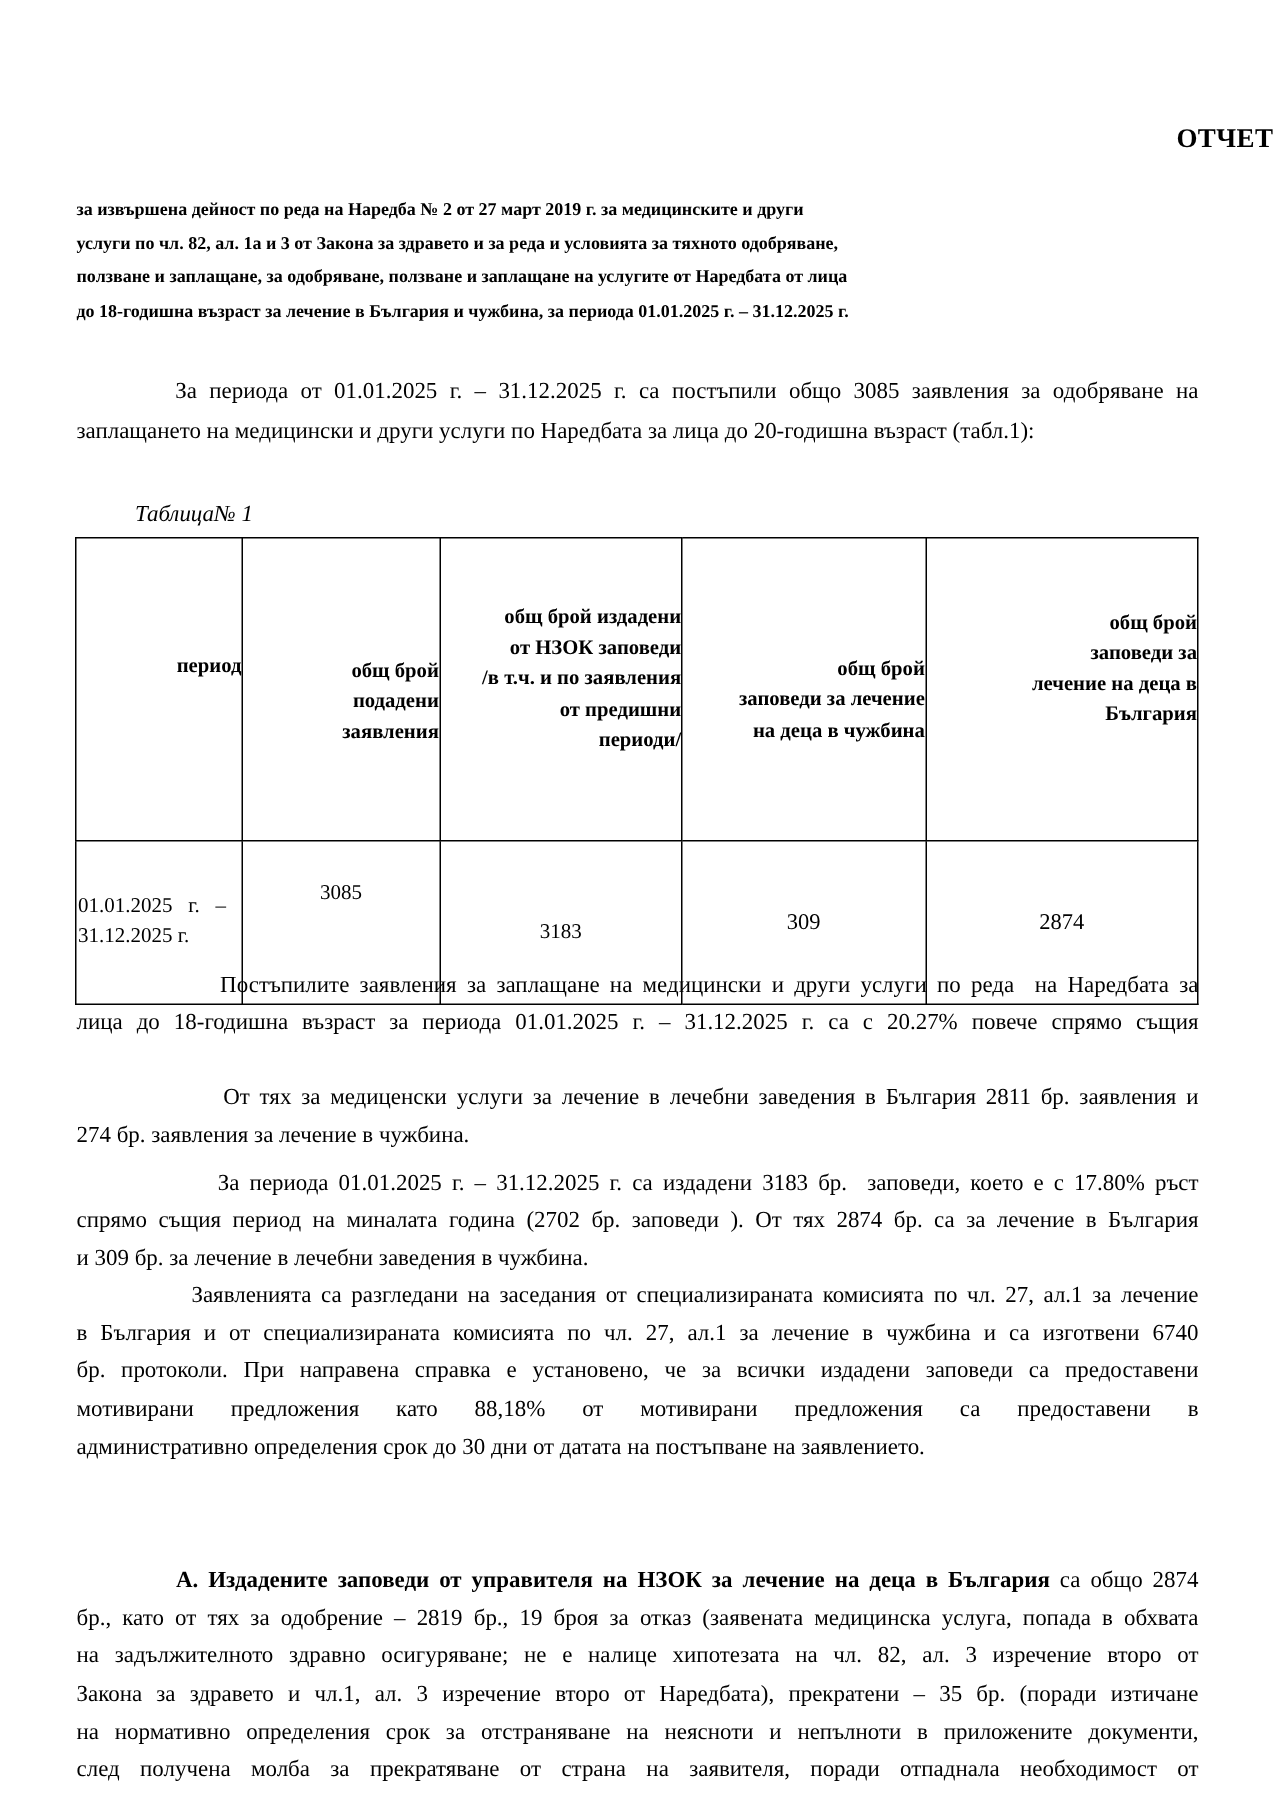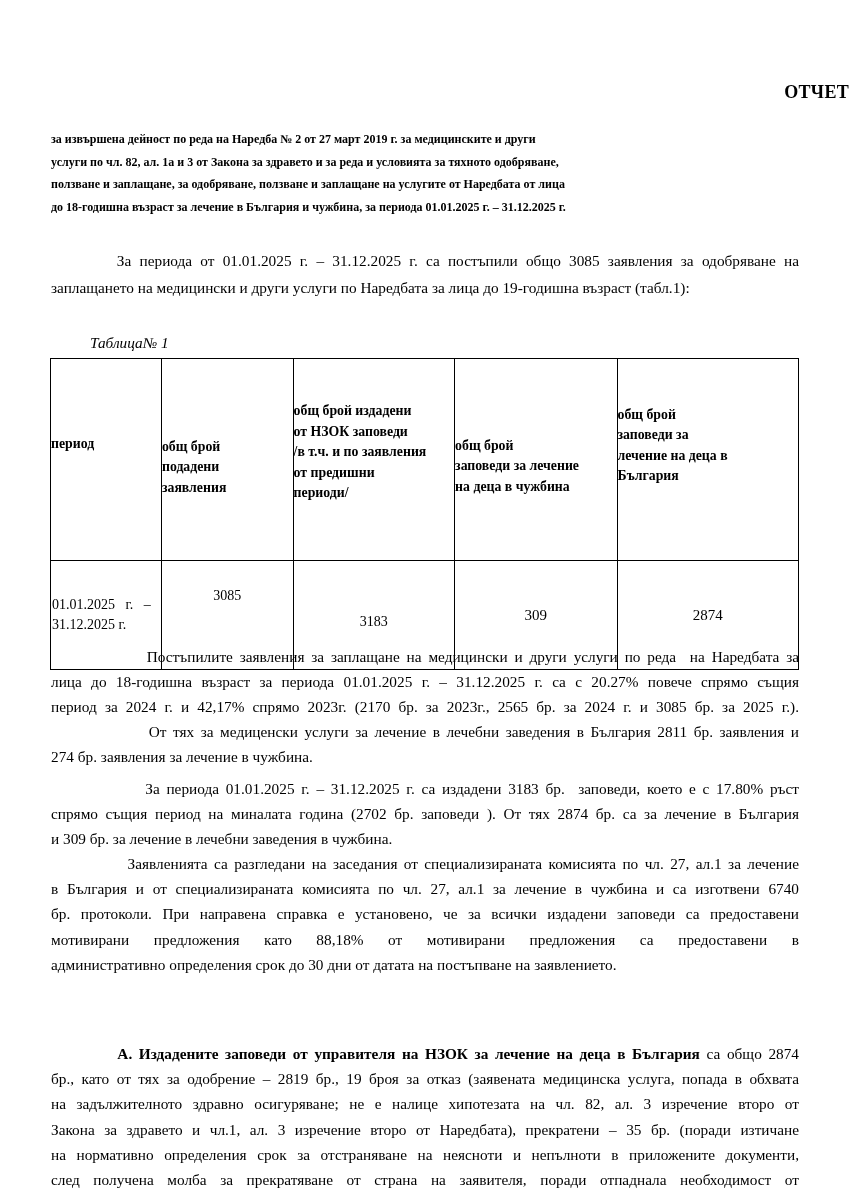--- a/index.html
+++ b/index.html
@@ -26,21 +26,21 @@
     .para .line.last { text-align-last: left; }
     .caption {
       position: absolute; left: 90px; top: 334px; font-style: italic; font-size: 15.3px;
     }
     table.t1 {
       position: absolute; left: 50px; top: 358px; width: 749px;
       border-collapse: collapse; font-size: 13.5px;
     }
     table.t1 td, table.t1 th { border: 1px solid #000; padding: 0; }
     table.t1 th {
-      font-weight: bold; text-align: left; vertical-align: middle;
+      font-weight: bold; text-align: right; vertical-align: middle;
       height: 171px; line-height: 20.5px; font-size: 13.8px; margin-left: 28px;
     }
     table.t1 td { height: 81px; text-align: center; vertical-align: middle; font-size: 14px; }
     .c1 { width: 110px; } .c2 { width: 131px; } .c3 { width: 161px; } .c4 { width: 162px; } .c5 { width: 181px; }
     .period-cell { text-align: left !important; font-size: 14px; line-height: 20px; padding-left: 1px !important; }
     .bold { font-weight: bold; }
   </style>
 </head>
 <body>
 
@@ -50,21 +50,21 @@
 
   <div class="subtitle">
     <div>за извършена дейност по реда на  Наредба № 2 от 27 март 2019 г. за медицинските и други</div>
     <div>услуги по чл. 82, ал. 1а и 3 от Закона за здравето и за реда и условията за тяхното одобряване,</div>
     <div>ползване и заплащане, за одобряване, ползване и заплащане на услугите от Наредбата от лица</div>
     <div>до 18-годишна възраст за лечение в България и чужбина, за периода 01.01.2025 г. – 31.12.2025 г.</div>
   </div>
 
   <div class="para" style="top:247px; line-height:27px;">
     <span class="line" style="white-space:pre;">        За периода от 01.01.2025 г. – 31.12.2025 г. са постъпили общо 3085 заявления за одобряване на</span>
-    <span class="line last">заплащането  на медицински и други услуги по Наредбата за лица до 19-годишна възраст (табл.1):</span>
+    <span class="line last">заплащането  на медицински и други услуги по Наредбата за лица до 20-годишна възраст (табл.1):</span>
   </div>
 
   <div class="caption">Таблица№ 1</div>
 
   <table class="t1">
     <tbody>
         <tr>
       <th class="c1" style="vertical-align:middle; padding-bottom:30px;">
         <div>период</div>
       </th>
@@ -101,21 +101,20 @@
       <td style="padding-top:14px;">3183</td>
       <td style="font-size:15px;margin-top:44px;">309</td>
       <td style="font-size:15px;margin-top:31px;">2874</td>
     </tr>
   </tbody>
     </table>
 
   <div class="para" style="top:644px;">
     <span class="line" style="white-space:pre;">              Постъпилите заявления за заплащане на медицински и други услуги по реда  на Наредбата за</span>
     <span class="line">лица до 18-годишна възраст за периода 01.01.2025 г. – 31.12.2025  г. са с 20.27% повече спрямо същия</span>
-    <span class="line">период за 2024 г. и 42,17%  спрямо 2023г. (2170 бр. за 2023г., 2565 бр. за 2024 г. и 3085 бр. за 2025 г.).</span>
   </div>
 
   <div class="para" style="top:719px;">
     <span class="line" style="white-space:pre;">               От тях за медиценски услуги за лечение в лечебни заведения в България 2811 бр. заявления и</span>
     <span class="line last">274 бр. заявления за лечение в чужбина.</span>
   </div>
 
   <div class="para" style="top:776px;">
     <span class="line" style="white-space:pre;">              За периода 01.01.2025 г. – 31.12.2025 г. са издадени 3183 бр.  заповеди, което е с 17.80% ръст</span>
     <span class="line">спрямо същия период на миналата година (2702 бр. заповеди ).  От тях 2874 бр.  са за лечение в България</span>

